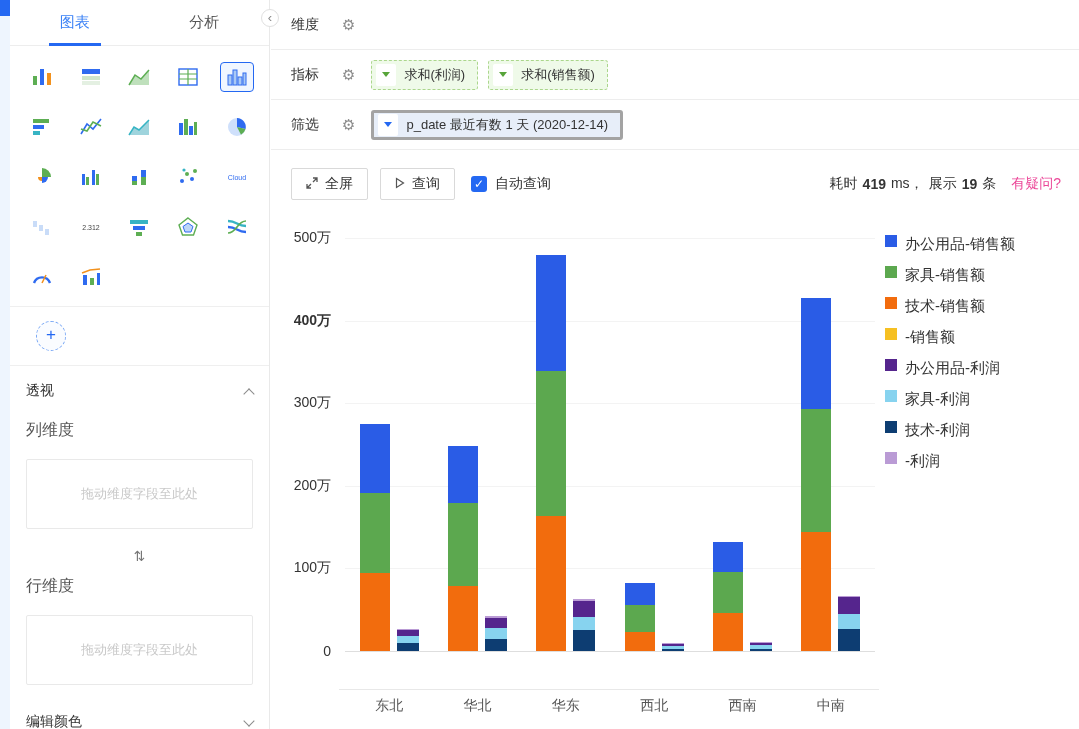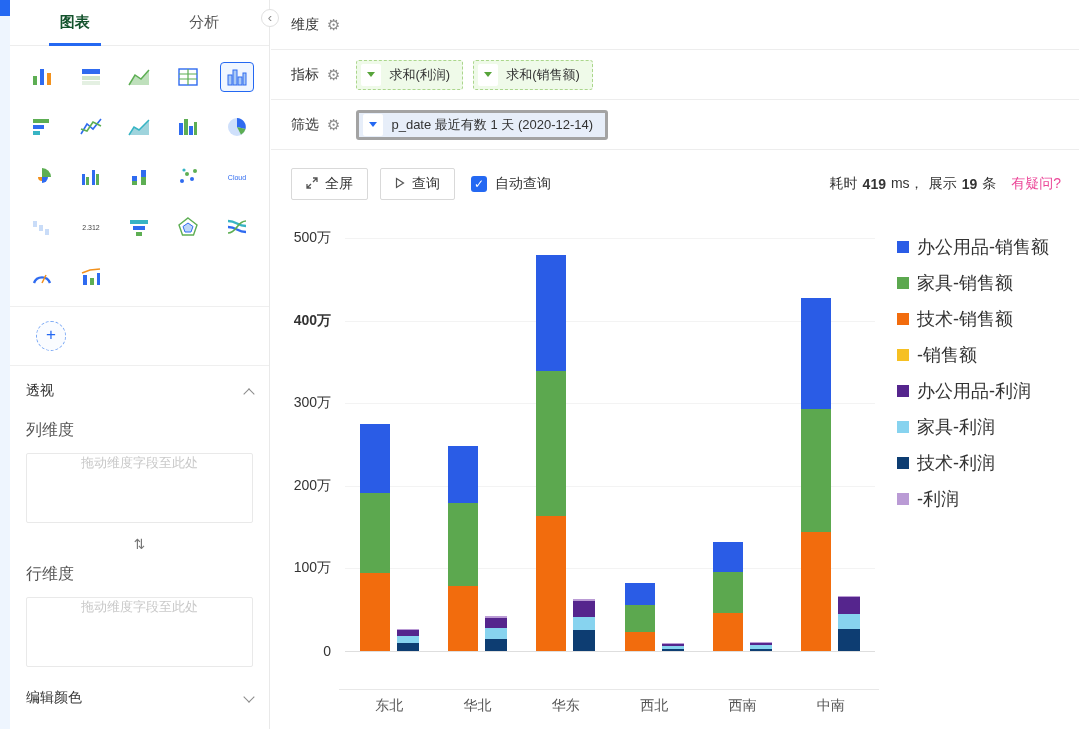--- a/index.html
+++ b/index.html
@@ -9,46 +9,46 @@
     background:#fff; font-family:"Liberation Sans","DejaVu Sans",sans-serif; color:#333;
   }
   
   .edge-strip { position:absolute; left:0; top:0; width:10px; height:100%; background:#eef5fe; }
   .edge-accent { width:10px; height:16px; background:#2468f2; }
 
   
   .sidebar { position:absolute; left:10px; top:0; width:260px; height:100%; background:#fff; border-right:1px solid #e9e9e9; }
   .tabs { display:flex; height:46px; border-bottom:1px solid #ededed; }
   .tab { flex:1; text-align:center; line-height:44px; font-size:15px; color:#555; cursor:pointer; position:relative; }
-  .tab.active { color:#14532d; font-weight:bold; }
+  .tab.active { color:#3b82f6; font-weight:normal; }
   .tab.active::after { content:""; position:absolute; left:50%; transform:translateX(-50%); bottom:-1px; width:52px; height:3px; background:#2468f2; }
 
   .icon-grid { display:grid; grid-template-columns:repeat(5,1fr); gap:20px 8px; padding:16px 12px 14px; }
   .chart-icon { width:34px; height:30px; display:flex; align-items:center; justify-content:center; border:1px solid transparent; border-radius:4px; cursor:pointer; justify-self:center; }
   .chart-icon.selected { border-color:#2468f2; background:#f0f6ff; }
 
   .divider { height:1px; background:#efefef; }
   .add-row { padding:14px 26px; }
   .add-btn { width:30px; height:30px; border:1px dashed #7aa8f5; border-radius:50%; background:#fafcff; color:#2468f2; font-size:17px; line-height:26px; text-align:center; cursor:pointer; }
 
   .section-header { display:flex; justify-content:space-between; align-items:center; padding:16px 16px 8px; font-size:14px; color:#333; cursor:pointer; }
   .chev { width:8px; height:8px; border-right:1.6px solid #8a8a8a; border-bottom:1.6px solid #8a8a8a; display:inline-block; }
   .chev.up { transform:rotate(-135deg); margin-top:5px; }
   .chev.down { transform:rotate(45deg); margin-bottom:3px; }
 
   .field-label { padding:12px 16px 6px; font-size:16px; color:#555; }
-  .dropzone { margin:6px 16px; height:70px; border:1px solid #e9e9e9; border-radius:2px; display:flex; justify-content:center; color:#c9c9c9; font-size:13px; cursor:pointer; }
+  .dropzone { margin:12px 16px; height:70px; border:1px solid #e9e9e9; border-radius:2px; display:flex; align-items:center; justify-content:center; color:#c9c9c9; font-size:13px; cursor:pointer; }
   .swap { text-align:center; color:#777; font-size:14px; padding:7px 0 0; cursor:pointer; }
 
   
   .main { position:absolute; left:271px; top:0; right:0; height:100%; }
   .collapse-btn { position:absolute; left:-10px; top:9px; width:18px; height:18px; border-radius:50%; border:1px solid #e0e0e0; background:#fff; color:#888; font-size:13px; line-height:14px; text-align:center; padding:0; cursor:pointer; z-index:5; }
 
   .cfg-row { display:flex; align-items:center; gap:16px; padding:0 20px; height:50px; border-bottom:1px solid #ededed; }
-  .cfg-label { display:flex; align-items:flex-start; gap:8px; font-size:14px; color:#333; }
+  .cfg-label { display:flex; align-items:flex-start; gap:23px; font-size:14px; color:#333; }
   .gear { color:#8a8a8a; font-size:15px; cursor:pointer; }
   .pill-wrap { display:flex; gap:10px; }
   .pill { display:inline-flex; align-items:center; height:30px; border-radius:3px; padding-right:12px; font-size:13px; color:#333; cursor:pointer; white-space:nowrap; }
   .pill.dim { background:#e9f2ff; border:1px dashed #a9c9f5; }
   .pill.met { background:#effae9; border:1px dashed #abd68c; }
   .pill.fil { background:#e7eef9; border:3px solid #a3a3a3; }
   .tri-box { width:20px; height:22px; background:#fff; border-radius:2px; margin:0 8px 0 4px; display:flex; align-items:center; justify-content:center; }
   .tri { width:0; height:0; border-left:4px solid transparent; border-right:4px solid transparent; border-top:5px solid #2468f2; }
   .pill.met .tri { border-top-color:#57a43a; }
 
@@ -66,21 +66,21 @@
   .gridline.zero { background:#dedede; }
   .ytick { position:absolute; right:100%; margin-right:14px; transform:translateY(-50%); font-size:14px; color:#333; white-space:nowrap; }
   .bar-group { position:absolute; bottom:0; display:flex; align-items:flex-end; gap:7px; }
   .bar { display:flex; flex-direction:column-reverse; width:30px; }
   .bar.profit { width:22px; }
   .seg { width:100%; }
   .axis-line { position:absolute; top:451px; left:-6px; width:540px; height:1px; background:#e8e8e8; }
   .cat-label { position:absolute; top:459px; transform:translateX(-50%); font-size:14px; color:#555; white-space:nowrap; }
 
   .legend { position:absolute; left:614px; top:84px; display:flex; flex-direction:column; gap:12px; }
-  .legend-item { display:flex; align-items:center; gap:8px; font-size:18px; color:#333; cursor:pointer;margin-left:12px; }
+  .legend-item { display:flex; align-items:flex-start; gap:8px; font-size:15px; color:#333; cursor:pointer; }
   .legend-swatch { width:12px; height:12px; flex:none; }
 </style>
 </head>
 <body>
 
 <div id="app">
 
   <div class="edge-strip">
     <div class="edge-accent"></div>
   </div>

